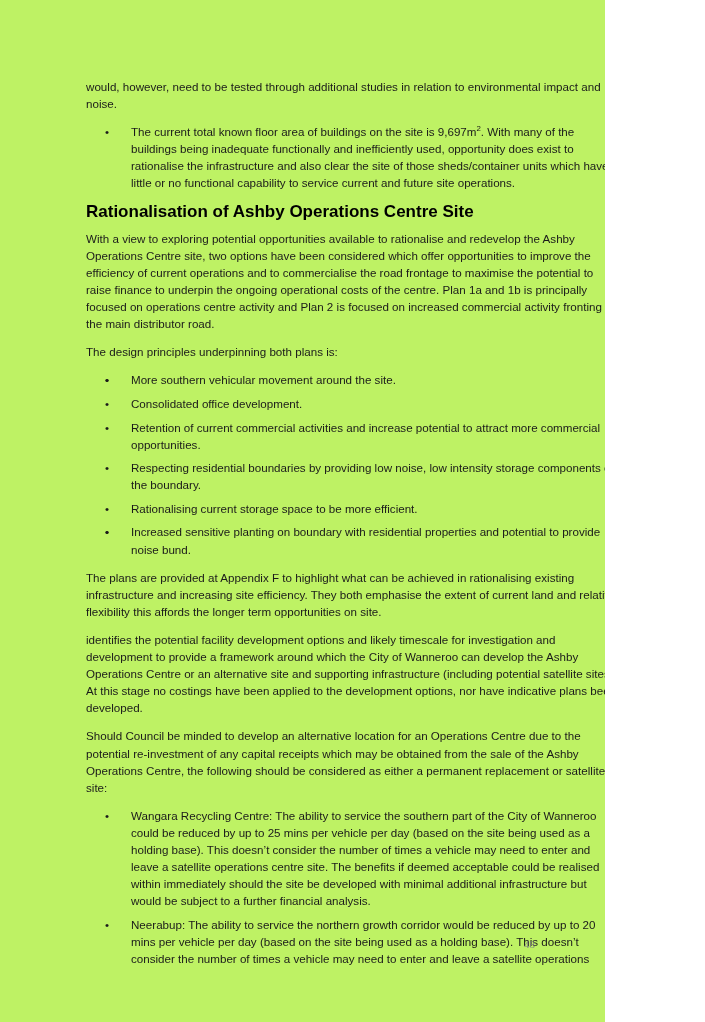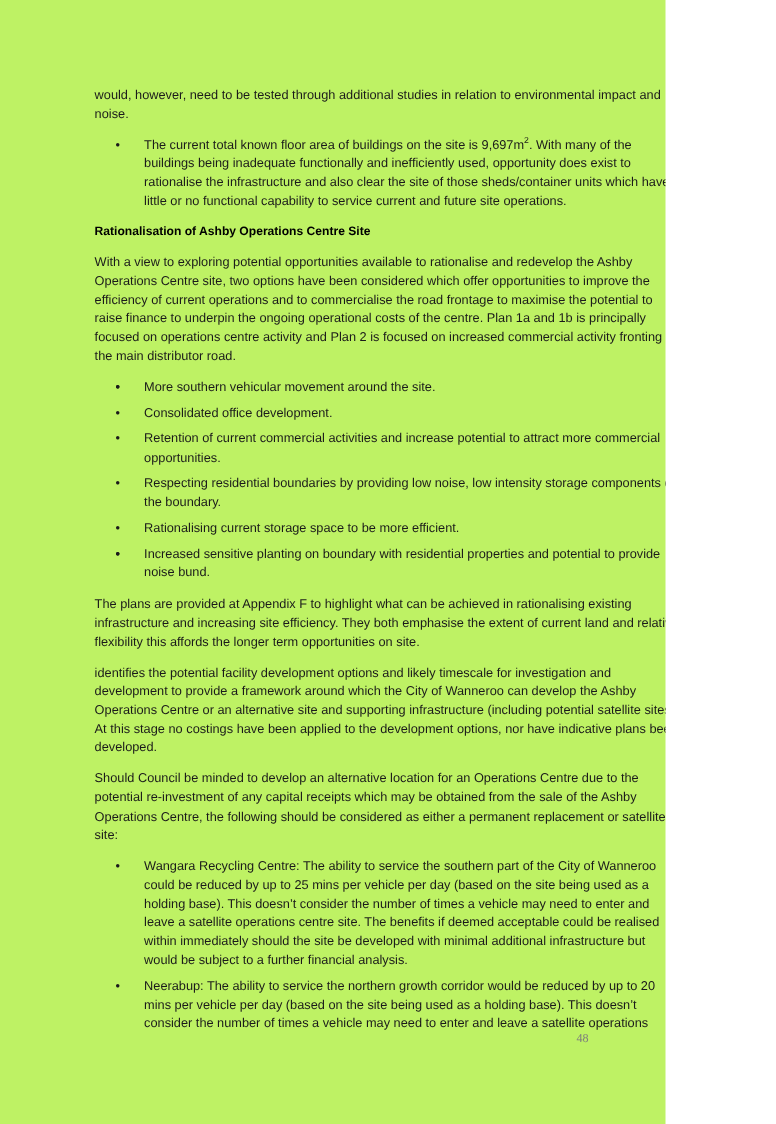--- a/index.html
+++ b/index.html
@@ -28,21 +28,21 @@
   p.body-text {
     margin: 0 0 11px 0;
     font-size: 11.6px;
     line-height: 17.1px;
     text-align: left;
     color: #1a1a1a;
     letter-spacing: 0.01px;
   }
   h2.section-heading {
     margin: 0 0 10px 0;
-    font-size: 11px;
+    font-size: 17px;
     line-height: 17.1px;
     font-weight: bold;
     color: #000000;
   }
   ul.bullets {
     list-style: none;
     margin: 0 0 11px 0;
     padding: 0;
   }
   ul.bullets li {
@@ -92,20 +92,21 @@
       <li>
         <span class="bullet-dot">•</span>
         <span>The current total known floor area of buildings on the site is 9,697m</span><sup>2</sup><span>. With many of the buildings being inadequate functionally and inefficiently used, opportunity does exist to rationalise the infrastructure and also clear the site of those sheds/container units which have little or no functional capability to service current and future site operations.</span>
       </li>
     </ul>
 
     <h2 class="section-heading">Rationalisation of Ashby Operations Centre Site</h2>
 
     <p class="body-text">With a view to exploring potential opportunities available to rationalise and redevelop the Ashby Operations Centre site, two options have been considered which offer opportunities to improve the efficiency of current operations and to commercialise the road frontage to maximise the potential to raise finance to underpin the ongoing operational costs of the centre. Plan 1a and 1b is principally focused on operations centre activity and Plan 2 is focused on increased commercial activity fronting the main distributor road.</p>
 
+    <p class="body-text">The design principles underpinning both plans is:</p>
 
     <ul class="bullets">
       <li>
         <span class="bullet-dot">•</span>
       </li>
       <li>
         <span class="bullet-dot">•</span>
         <span>More southern vehicular movement around the site.</span>
       </li>
       <li>

